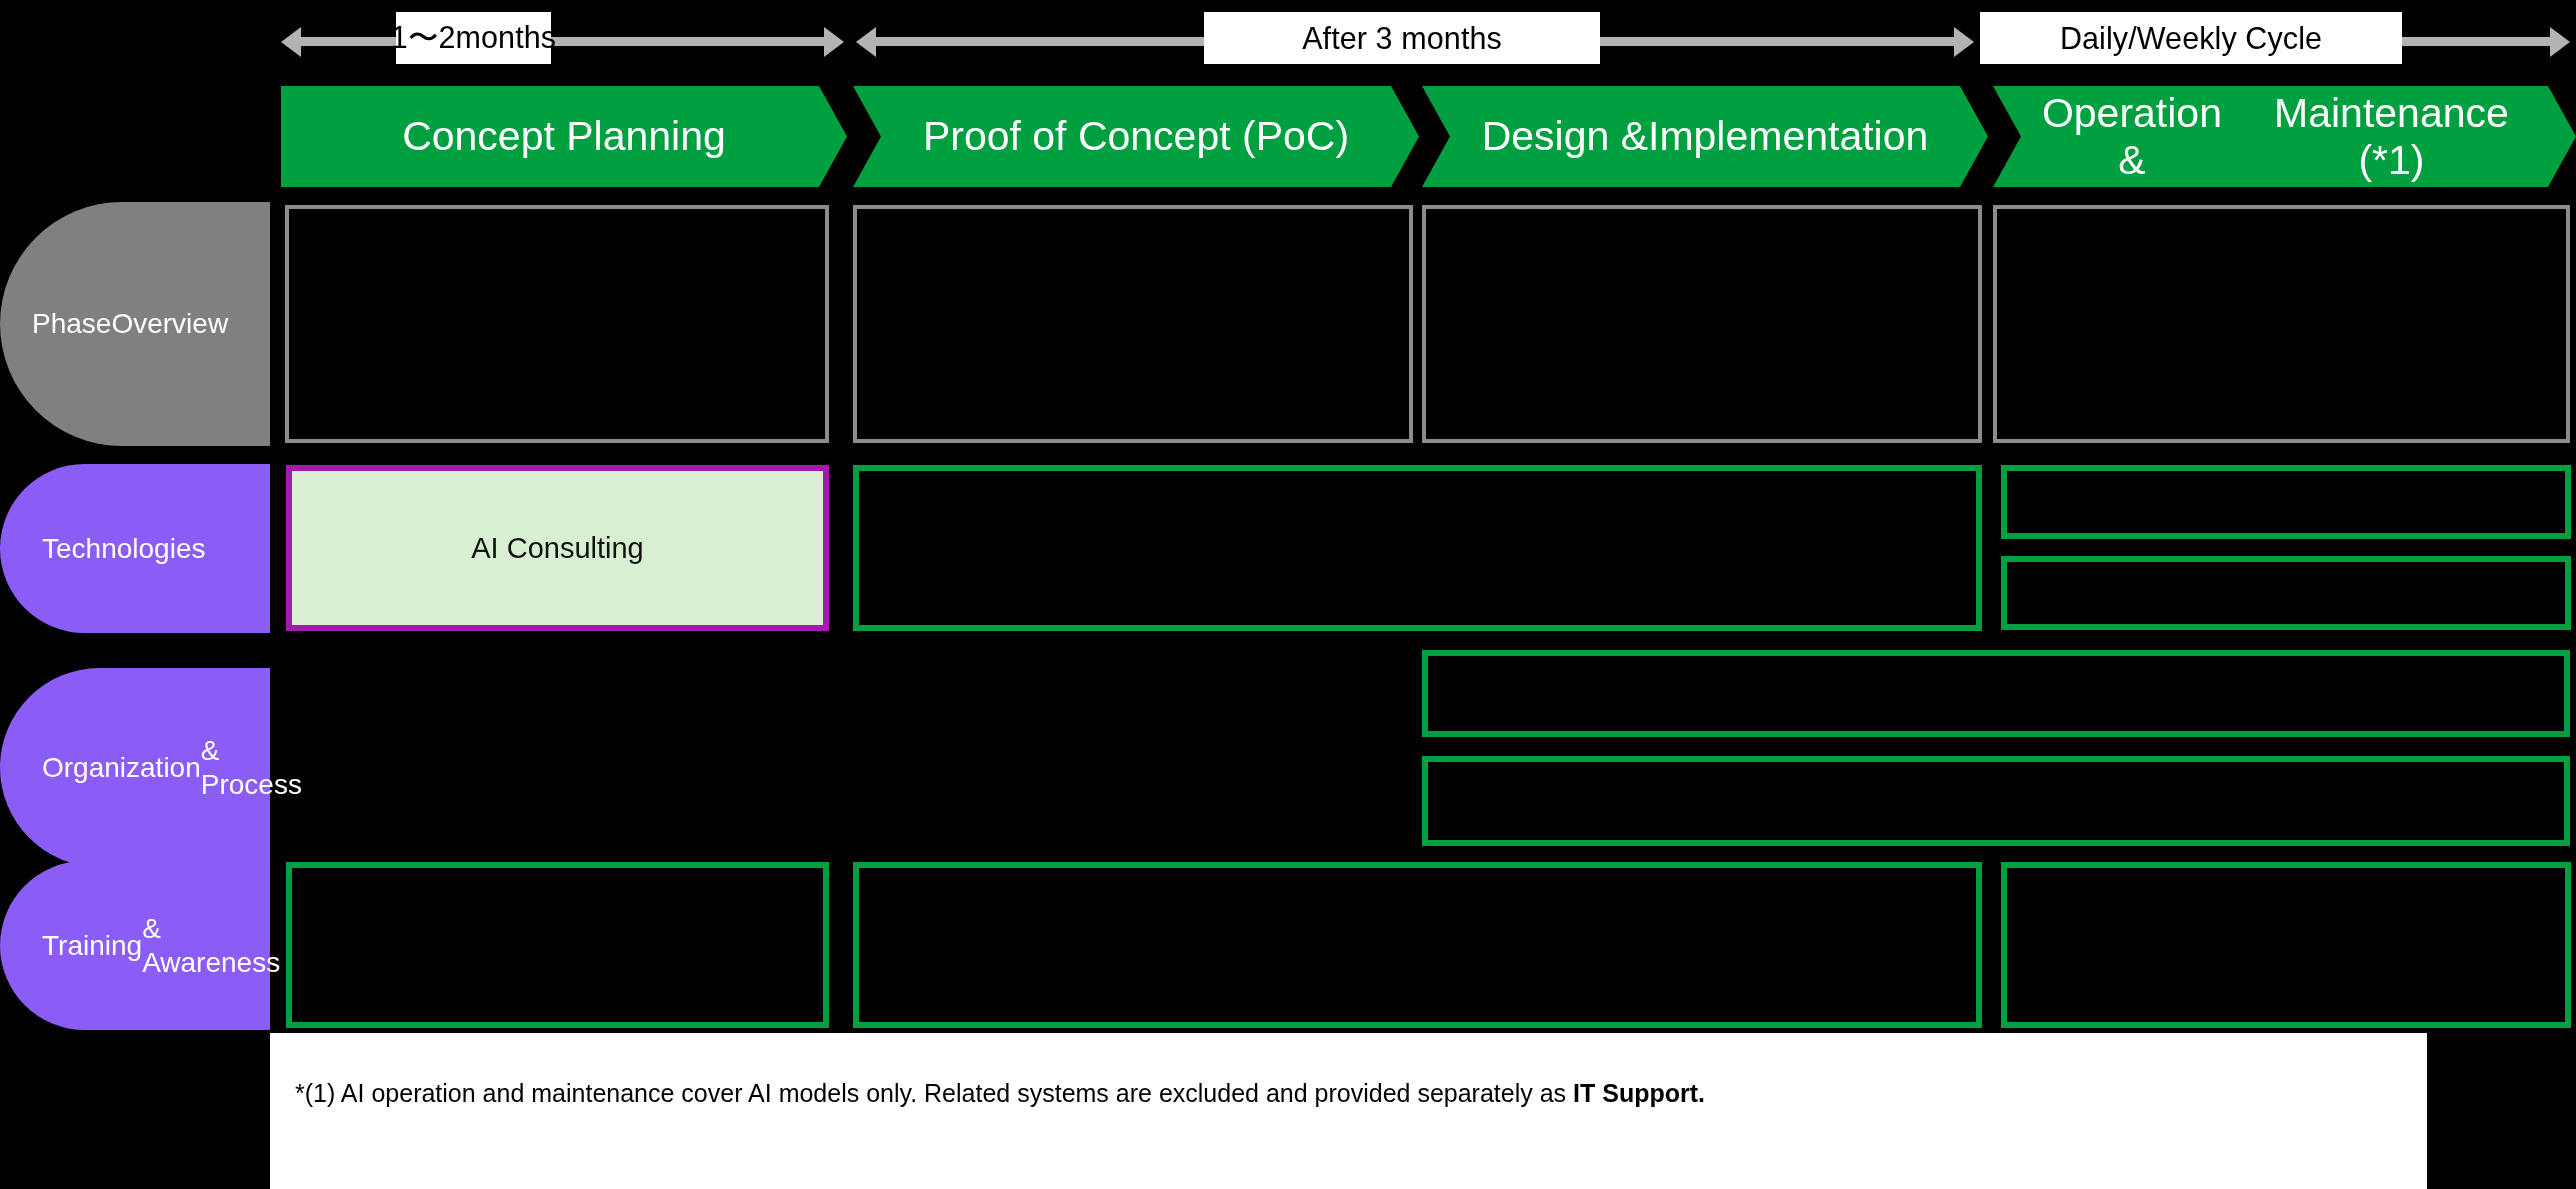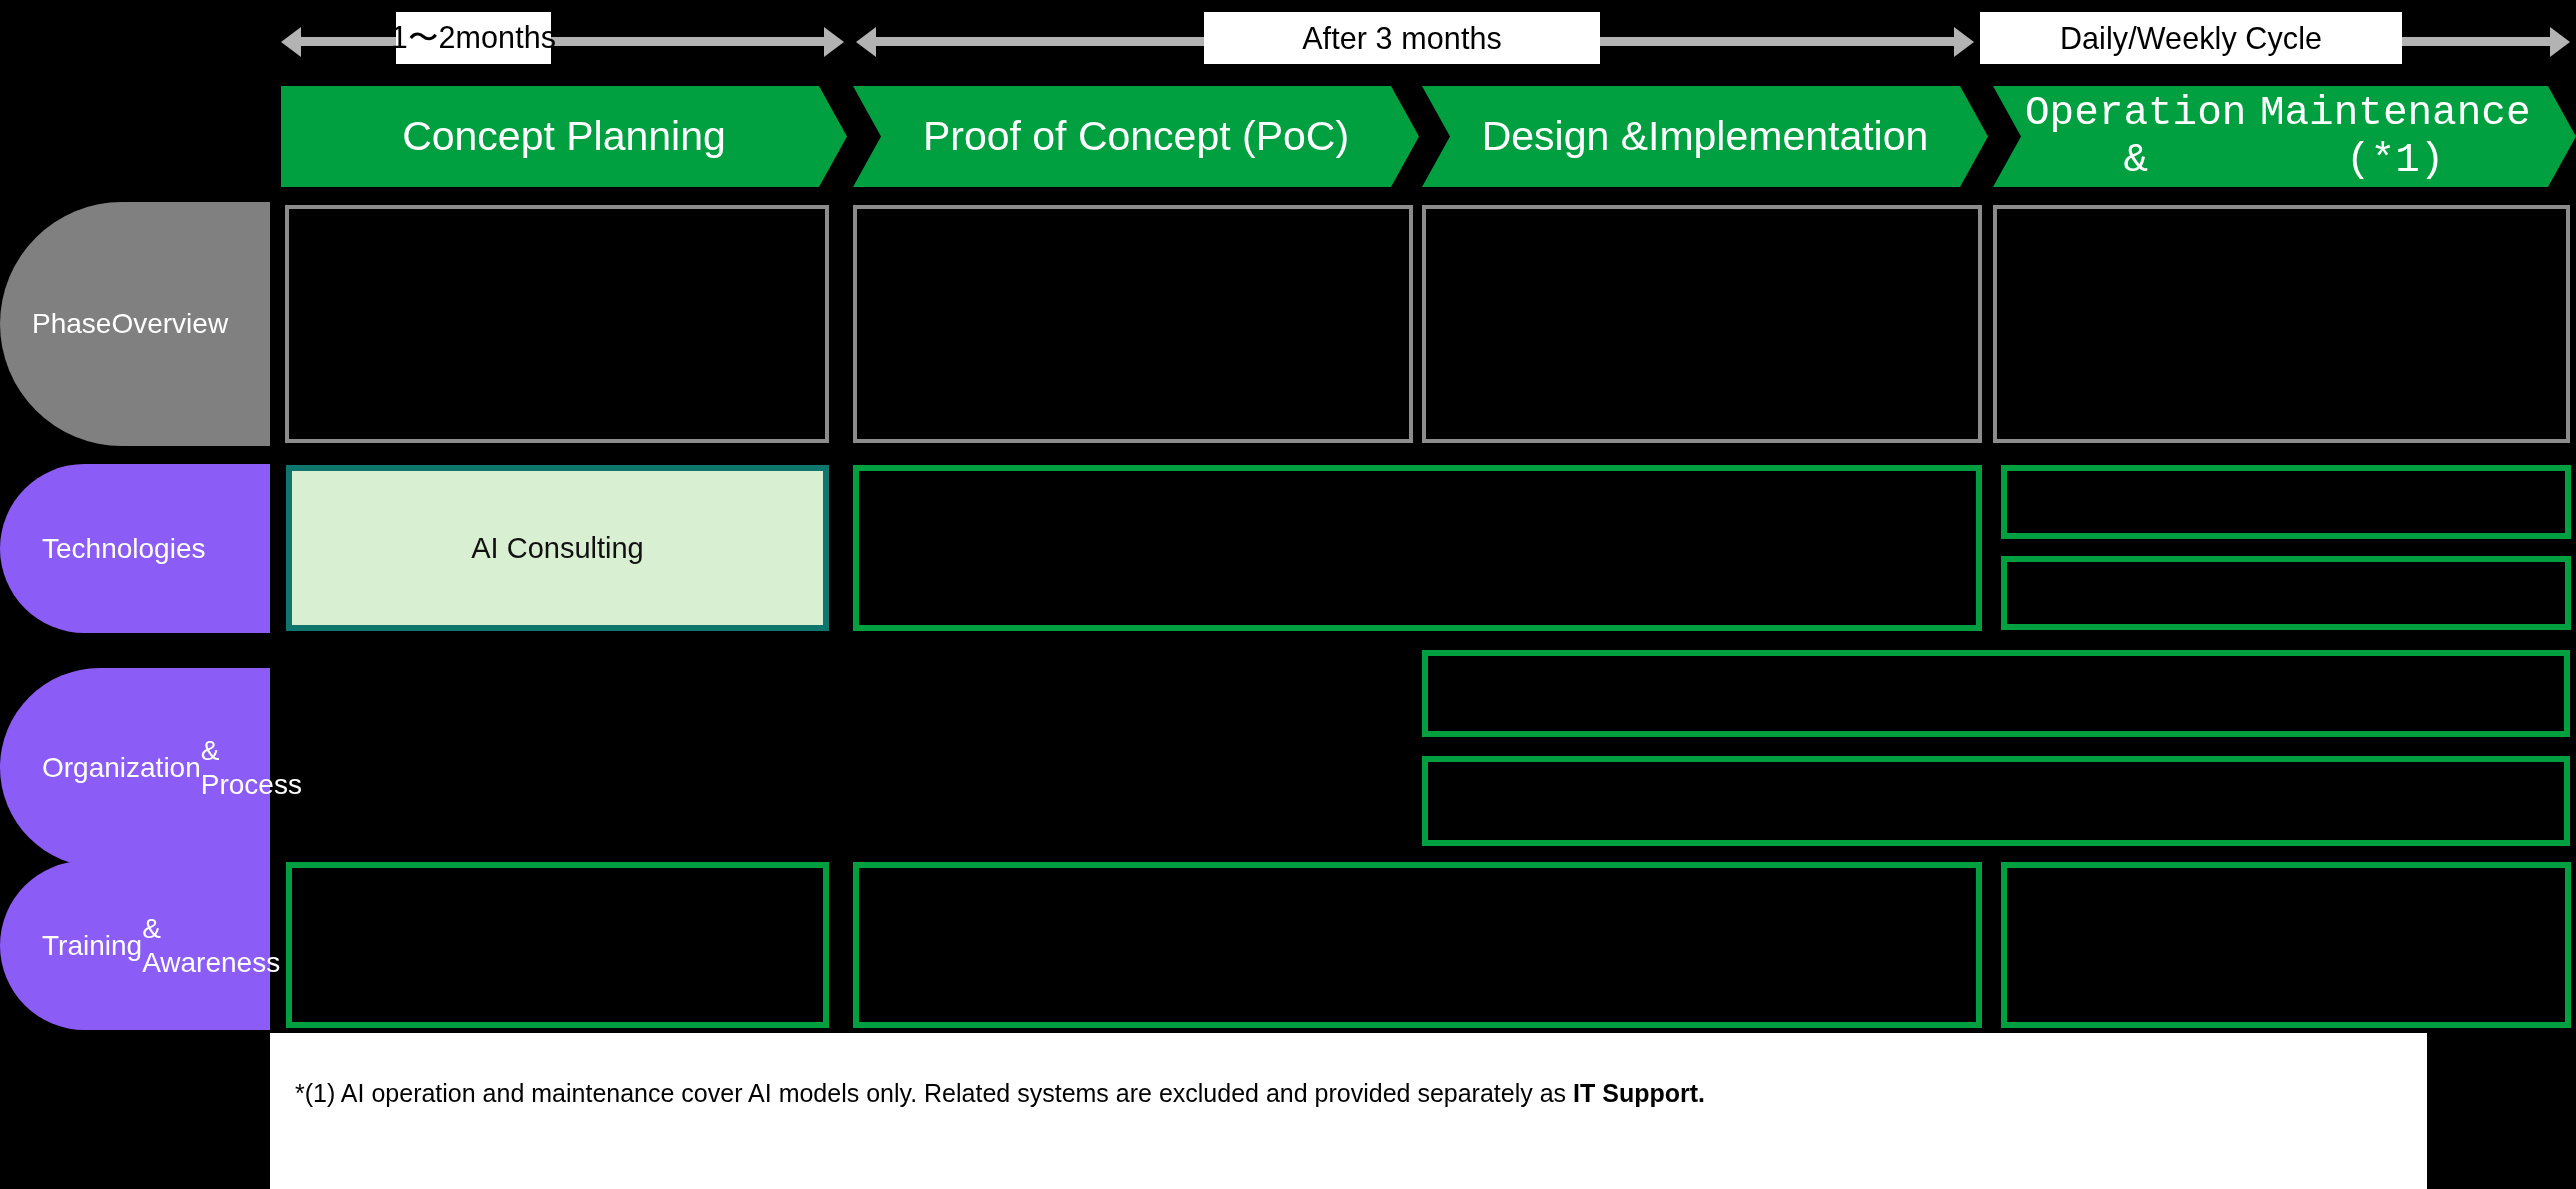--- a/index.html
+++ b/index.html
@@ -36,21 +36,21 @@
               display: flex; align-items: center; color: #ffffff;
               font-size: 28px; line-height: 1.2; padding-left: 32px;
               border-top-left-radius: 662px; border-bottom-left-radius: 662px; }
   .rowlabel.grey  { background: #808080; }
   .rowlabel.green { background: #8b5cf6; padding-left: 42px; }
 
   
   .cell { position: absolute; background: #000000; }
   .cell.grey-bd  { border: 4.6px solid #8c8c8c; }
   .cell.green-bd { border: 6px solid #00a040; }
-  .cell.filled   { background: #d9efd1; border: 6px solid #0f766e;
+  .cell.filled   { background: #d9efd1; border: 6px solid #a21caf;
                    display: flex; align-items: center; justify-content: center; }
   .cell-text { color: #111111; font-size: 29px; text-align: center; }
 
   
   #footnotes { position: absolute; left: 270px; top: 1033px;
                width: 2157px; height: 156px; background: #ffffff;
                padding: 41px 0 0 25px; color: #000000; }
   .fn-line { font-size: 25px; line-height: 1.52; white-space: nowrap; }
   .fn-em { font-weight: bold; }
 </style>
@@ -79,21 +79,21 @@
         <span>Concept Planning</span>
       </div>
       <div class="chev notch" style="left: 853px; width: 566px;">
         <span>Proof of Concept (PoC)</span>
       </div>
       <div class="chev notch" style="left: 1422px; width: 566px;">
         <span>Design &amp;</span>
         <br>
         <span>Implementation</span>
       </div>
-      <div class="chev notch" style="left: 1993px; width: 583px; font-family: Liberation Mono, monospace;">
+      <div class="chev notch" style="left: 1993px; width: 583px;">
         <span>Operation &amp;</span>
         <br>
         <span>Maintenance (*1)</span>
       </div>
     </div>
 
   <div id="rowlabels-layer">
       <div class="rowlabel grey" style="top: 202px; height: 244px;">
         <span>Phase</span>
         <br>

